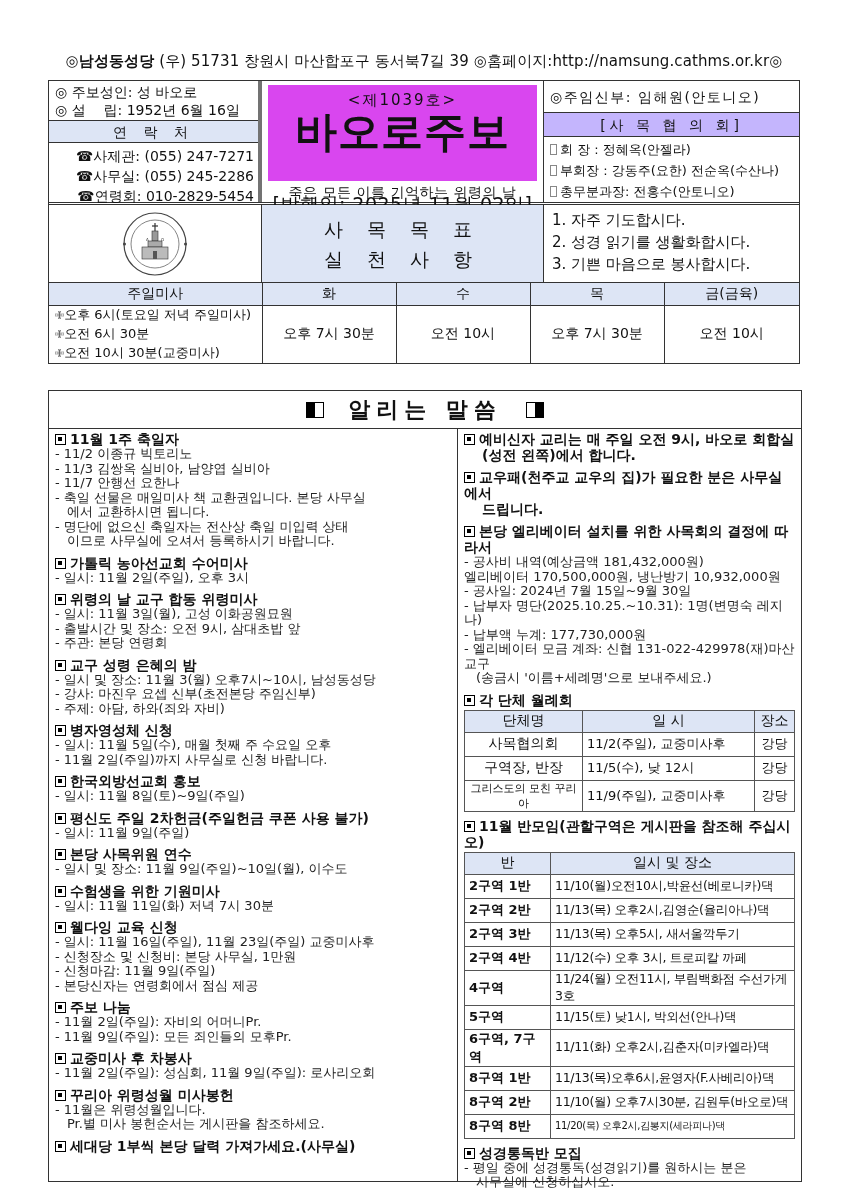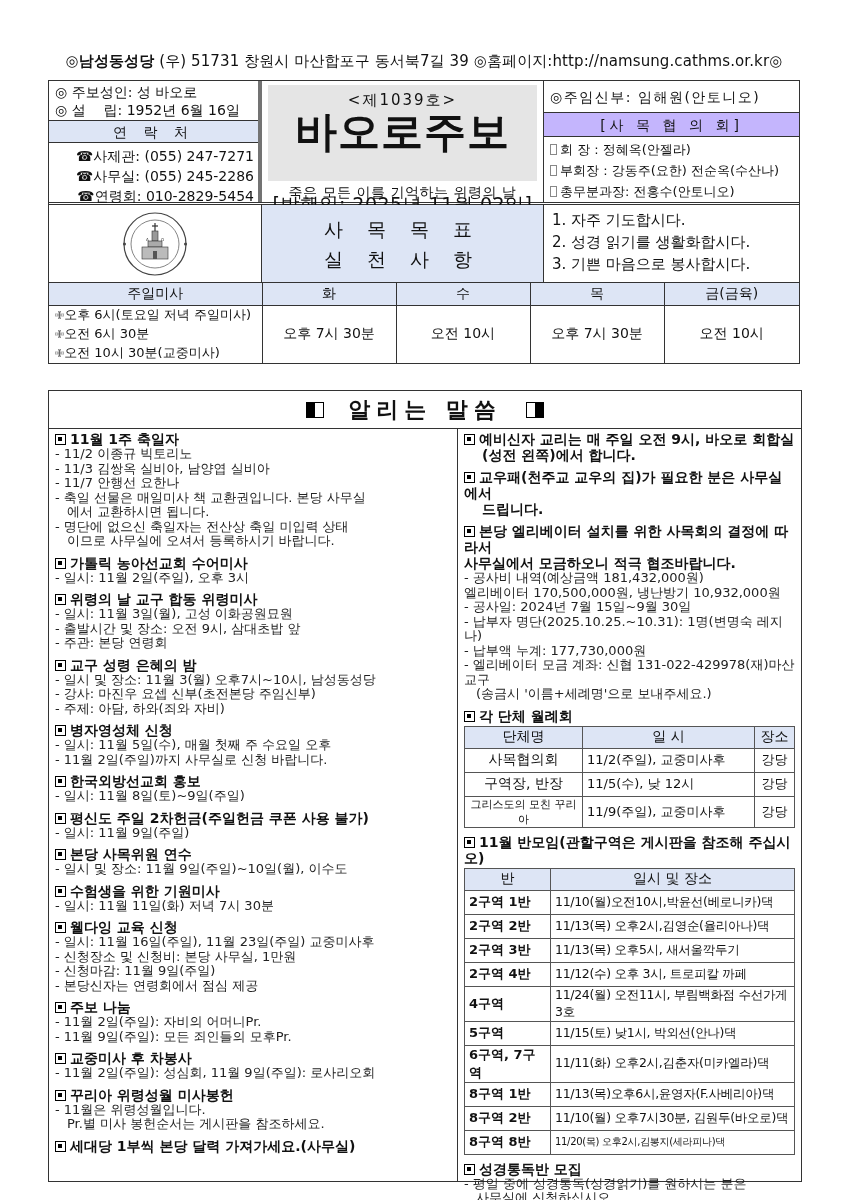--- a/index.html
+++ b/index.html
@@ -10,21 +10,21 @@
   .top-line b { font-weight: bold; }
 
   
   .hdr { position: absolute; left: 48px; top: 80px; width: 752px; border: 1.5px solid #333; }
   .hdr-row1 { display: flex; height: 124px; border-bottom: 3px double #333; }
   .hdr-left { width: 213px; border-right: 4px solid #737373; display: flex; flex-direction: column; }
   .hdr-left .info { padding: 2px 6px; font-size: 14px; line-height: 18px; height: 40px; border-bottom: 1px solid #333; }
   .hdr-left .contact-title { height: 22px; background: #dde5f5; text-align: center; font-size: 14px; line-height: 22px; letter-spacing: 6px; border-bottom: 1px solid #333; }
   .hdr-left .phones { padding: 3px 4px; font-size: 14px; line-height: 20px; text-align: right; }
   .hdr-center { width: 282px; border-right: 1px solid #333; display: flex; flex-direction: column; }
-  .hdr-center .title-box { margin: 4px 6px 0 6px; height: 96px; background: #e5e5e5; text-align: center; }
+  .hdr-center .title-box { margin: 4px 6px 0 6px; height: 96px; background: #d946ef; text-align: center; }
   .hdr-center .issue { font-size: 15px; padding-top: 6px; letter-spacing: 2px; }
   .hdr-center .title { font-size: 42px; font-weight: 900; line-height: 44px; letter-spacing: 1px; font-family: "DejaVu Sans", sans-serif; }
   .hdr-center .date { font-size: 19px; letter-spacing: 0.5px; padding-top: 2px; margin-top: 36px; }
   .hdr-center .slogan { text-align: center; font-size: 14px; line-height: 22px; letter-spacing: 0.5px; }
   .hdr-right { flex: 1; display: flex; flex-direction: column; }
   .hdr-right .pastor { height: 32px; font-size: 14px; line-height: 32px; padding-left: 6px; letter-spacing: 1.5px; border-bottom: 1px solid #333; }
   .hdr-right .council-title { height: 24px; background: #c4b5fd; text-align: center; font-size: 14px; line-height: 24px; letter-spacing: 4px; border-bottom: 1px solid #333; }
   .hdr-right .council { padding: 2px 6px; font-size: 13px; line-height: 21px; }
   .hdr-right .council .box { display: inline-block; width: 7px; height: 11px; border: 1px solid #888; margin-right: 3px; vertical-align: -1px; }
 
@@ -236,21 +236,21 @@
         </div>
       </div>
     <div class="col-right">
       <div class="sec">
         <div class="sec-h"><span class="bullet"></span><span>예비신자 교리는 매 주일 오전 9시, 바오로 회합실</span><span class="cont">(성전 왼쪽)에서 합니다.</span></div>
       </div>
       <div class="sec">
         <div class="sec-h"><span class="bullet"></span><span>교우패(천주교 교우의 집)가 필요한 분은 사무실에서</span><span class="cont">드립니다.</span></div>
       </div>
       <div class="sec">
-        <div class="sec-h"><span class="bullet"></span><span>본당 엘리베이터 설치를 위한 사목회의 결정에 따라서</span><br><span>사무실에서 모금하오니 적극 협조바랍니다.</span></div>
+        <div class="sec-h"><span class="bullet"></span><span>본당 엘리베이터 설치를 위한 사목회의 결정에 따라서</span><br></div>
         <div id="elev-lines">
             <div class="line">- 공사비 내역(예상금액 181,432,000원)</div>
             <div class="line">엘리베이터 170,500,000원, 냉난방기 10,932,000원</div>
             <div class="line">- 공사일: 2024년 7월 15일~9월 30일</div>
             <div class="line">- 납부자 명단(2025.10.25.~10.31): 1명(변명숙 레지나)</div>
             <div class="line">- 납부액 누계: 177,730,000원</div>
             <div class="line">- 엘리베이터 모금 계좌: 신협 131-022-429978(재)마산교구</div>
             <div class="line ind">  (송금시 '이름+세례명'으로 보내주세요.)</div>
           </div>
       </div>

